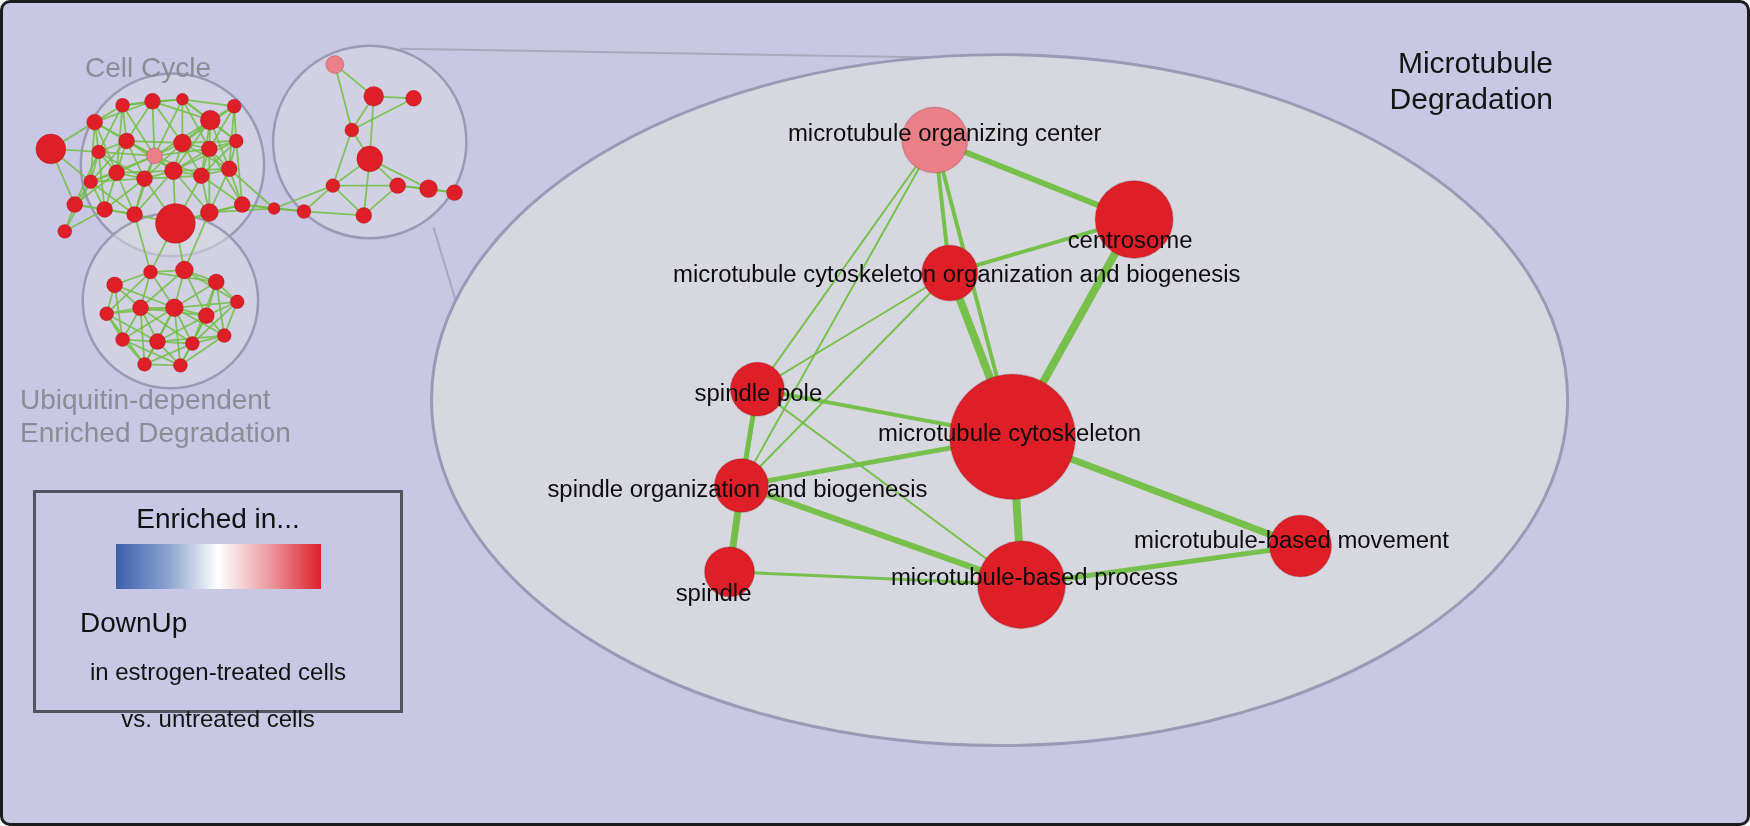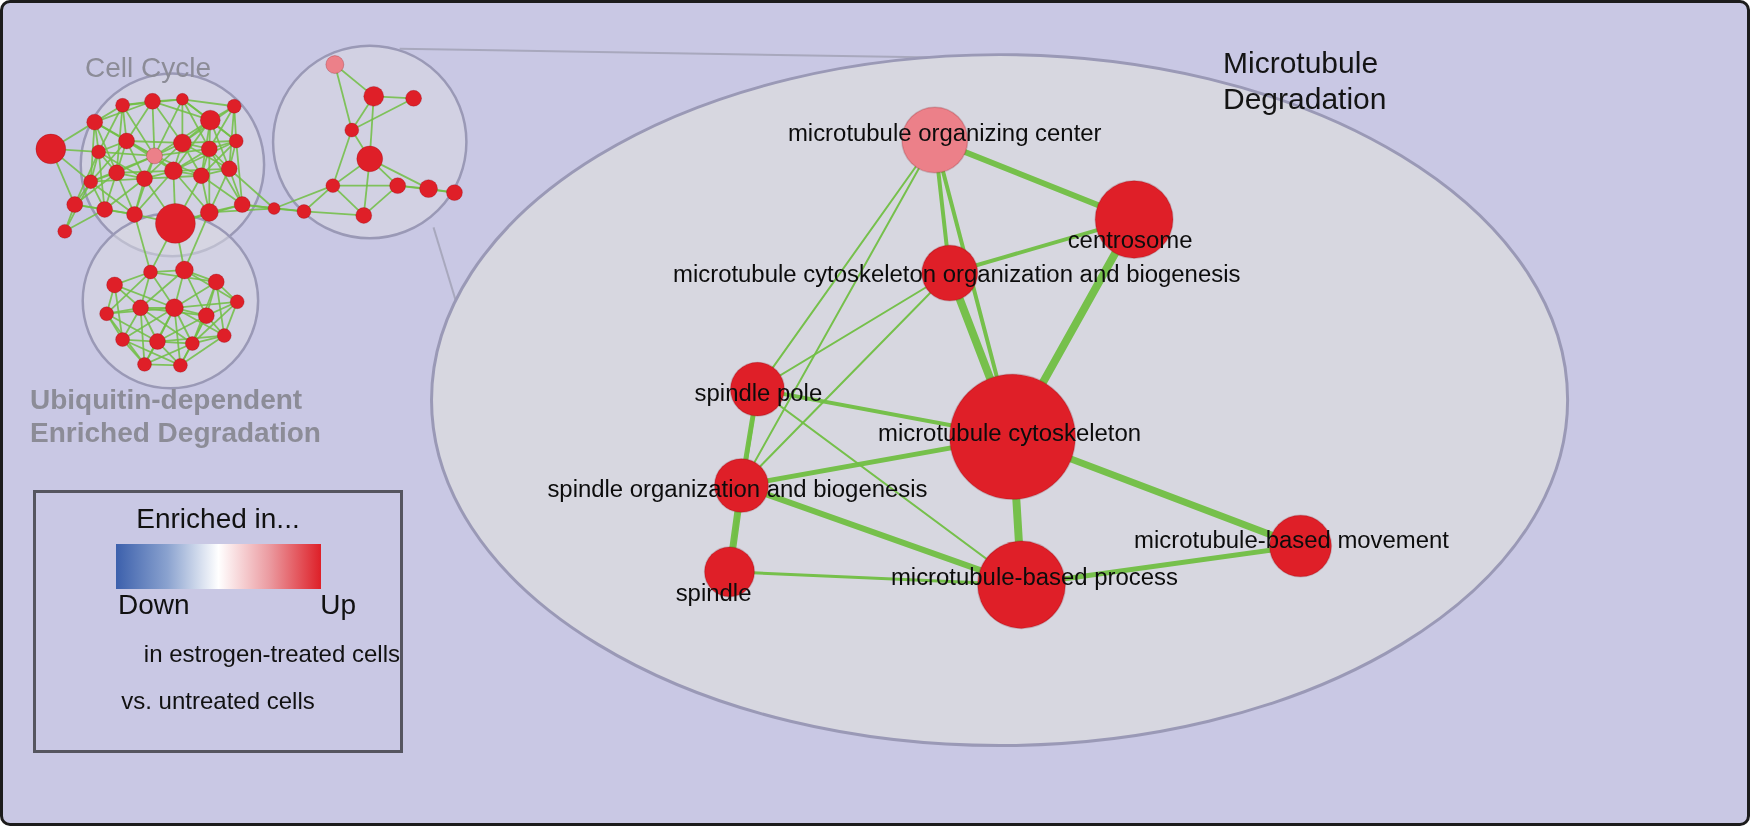--- a/index.html
+++ b/index.html
@@ -1,28 +1,28 @@
 <!DOCTYPE html>
 <html><head>
 <meta charset="utf-8">
 <style>
   body{margin:0;background:#ffffff;font-family:"Liberation Sans",sans-serif;}
   .canvas{position:relative;width:1750px;height:826px;background:#c9c8e4;
           border:3px solid #1c1c1c;border-radius:10px;overflow:hidden;box-sizing:border-box;}
   #scene{position:absolute;left:0;top:0;width:100%;height:100%;}
   #scene text{font-family:"Liberation Sans",sans-serif;font-size:24px;fill:#0c0c0c;text-anchor:middle;}
   .gray-label{position:absolute;font-size:28px;color:#8c8c97;text-align:left;line-height:33px;}
-  .zoom-title{position:absolute;font-size:30px;color:#141414;text-align:left;line-height:36px;}
-  .legend{position:absolute;left:30px;top:487px;width:370px;height:263px;
+  .zoom-title{position:absolute;font-size:30px;color:#141414;text-align:right;line-height:36px;}
+  .legend{position:absolute;left:30px;top:487px;width:370px;height:223px;
           border:3px solid #55555f;box-sizing:border-box;text-align:center;color:#111;}
   .legend-title{margin-top:10px;font-size:28px;}
   .legend-bar{width:205px;height:45px;margin:9px auto 0;}
-  .legend-ends{display:flex;justify-content:space-between;padding:0 44px 0;font-size:28px;margin-left:38px;}
+  .legend-ends{display:flex;justify-content:flex-start;padding:18px 44px 0;font-size:28px;}
   .legend-caption{font-size:24px;margin-top:19px;}
-  .legend-caption.first{text-align:right;}
+  .legend-caption.first{}
 </style>
 </head>
 <body>
 
 <div class="canvas">
 
   <svg id="scene" viewBox="0 0 1750 826" preserveAspectRatio="none">
     <g id="magnifier-lines">
         <line x1="398" y1="46" x2="1002" y2="56" stroke="#a8a8bd" stroke-width="2"></line>
         <line x1="432" y1="226" x2="545" y2="600" stroke="#a8a8bd" stroke-width="2"></line>
@@ -335,21 +335,21 @@
         <text x="1010" y="433" dy="0.35em">microtubule cytoskeleton</text>
         <text x="737" y="489" dy="0.35em">spindle organization and biogenesis</text>
         <text x="1293" y="541" dy="0.35em">microtubule-based movement</text>
         <text x="1035" y="578" dy="0.35em">microtubule-based process</text>
         <text x="713" y="594" dy="0.35em">spindle</text>
       </g>
   </svg>
 
   <div class="gray-label" style="left:82px;top:48px;width:200px;">Cell Cycle</div>
 
-  <div class="gray-label" style="left:27px;top:380px;width:330px;text-align:left;font-weight:bold;">
+  <div class="gray-label" style="left:17px;top:380px;width:330px;text-align:left;">
     <div>Ubiquitin-dependent</div>
     <div>Enriched Degradation</div>
   </div>
 
   <div class="zoom-title" style="left:1220px;top:42px;width:330px;">
     <div>Microtubule</div>
     <div>Degradation</div>
   </div>
 
   <div class="legend">

